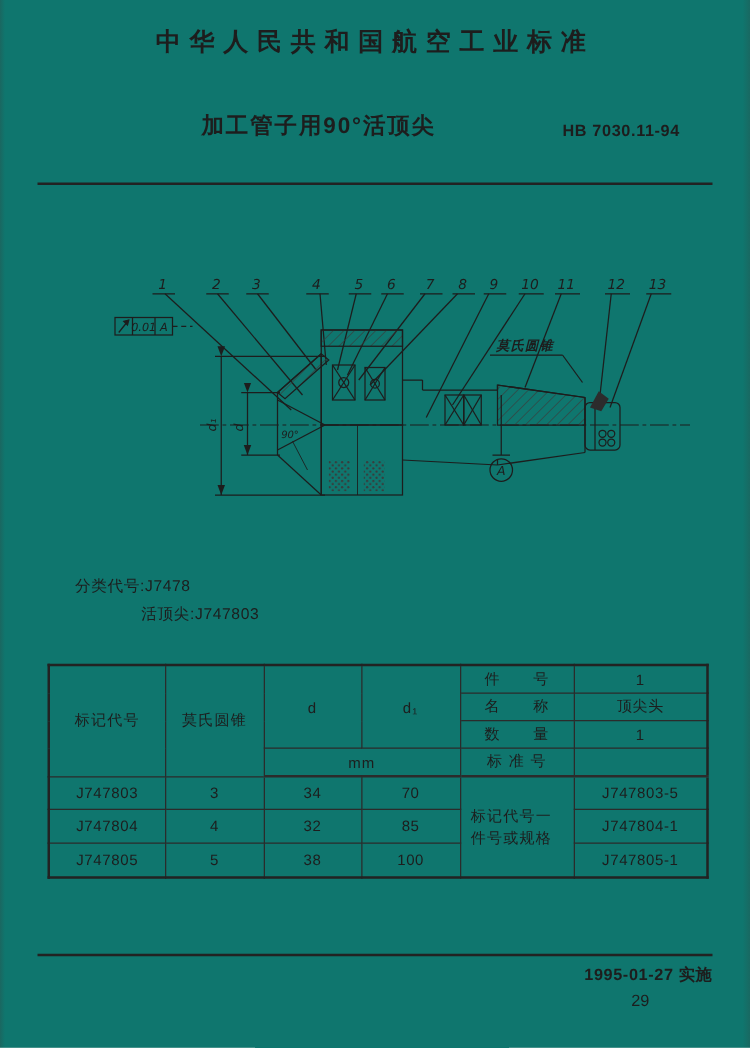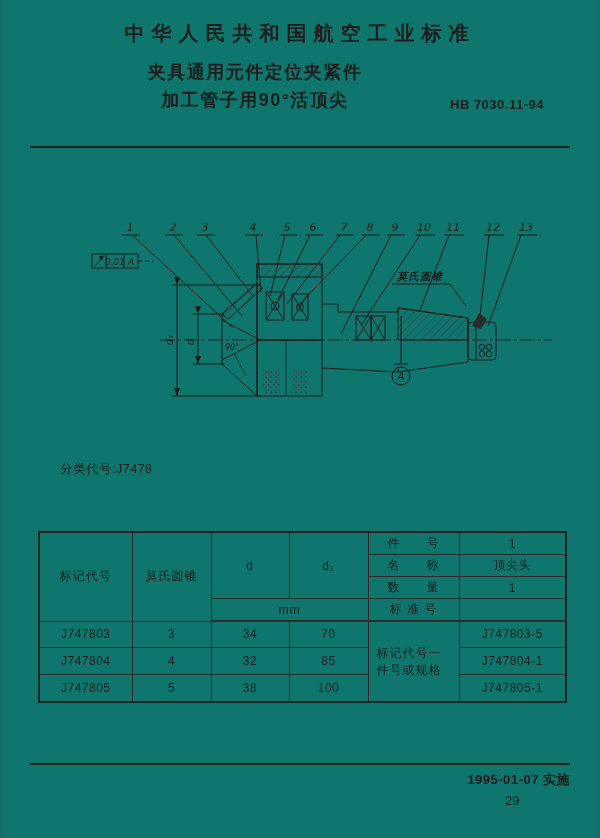--- a/index.html
+++ b/index.html
@@ -58,21 +58,20 @@
   .footer-right{position:absolute;right:30px;top:771px;font-size:13px;font-weight:bold;letter-spacing:.5px;}
   .page-number{position:absolute;left:505px;top:793px;font-size:13px;}
   svg text{fill:#1d1d1d;}
 </style>
 </head>
 <body>
 
 <div class="page">
 
   <div class="std-name">中华人民共和国航空工业标准</div>
-  <div class="title1">夹具通用元件定位夹紧件</div>
   <div class="title2">加工管子用90°活顶尖</div>
   <div class="hb-code">HB 7030.11-94</div>
   <div class="rule rule-top"></div>
 
   <svg class="drawing" width="500" height="206" viewBox="0 0 500 206">
     <defs>
       <pattern id="hatch" width="6" height="6" patternUnits="userSpaceOnUse" patternTransform="rotate(45)">
         <line x1="0" y1="0" x2="0" y2="6" stroke="#3a3a3a" stroke-width="1"></line>
       </pattern>
       <pattern id="knurl" width="5" height="5" patternUnits="userSpaceOnUse">
@@ -255,20 +254,21 @@
         <line x1="341" y1="100" x2="341" y2="148"></line>
         <line x1="334" y1="148" x2="348" y2="148"></line>
         <circle cx="341" cy="160" r="9"></circle>
         <text x="341" y="164" font-size="10" text-anchor="middle" stroke="none" fill="#1d1d1d">A</text>
       </g>
     </g>
   </svg>
 
   <div class="notes">
     <div>分类代号:J7478</div>
+    <div class="indent">活顶尖:J747803</div>
   </div>
 
   <table class="spec-table">
     <colgroup>
       <col style="width:93px">
         <col style="width:79px">
         <col style="width:78px">
       <col style="width:79px">
         <col style="width:91px">
         <col style="width:107px">
@@ -314,16 +314,16 @@
         <td class="val">J747805</td>
         <td class="val">5</td>
         <td class="val">38</td>
         <td class="val">100</td>
         <td class="val">J747805-1</td>
       </tr>
     </tbody>
   </table>
 
   <div class="rule rule-bottom"></div>
-  <div class="footer-right">1995-01-07 实施</div>
+  <div class="footer-right">1995-01-27 实施</div>
   <div class="page-number">29</div>
 
 </div>
 
 </body></html>

